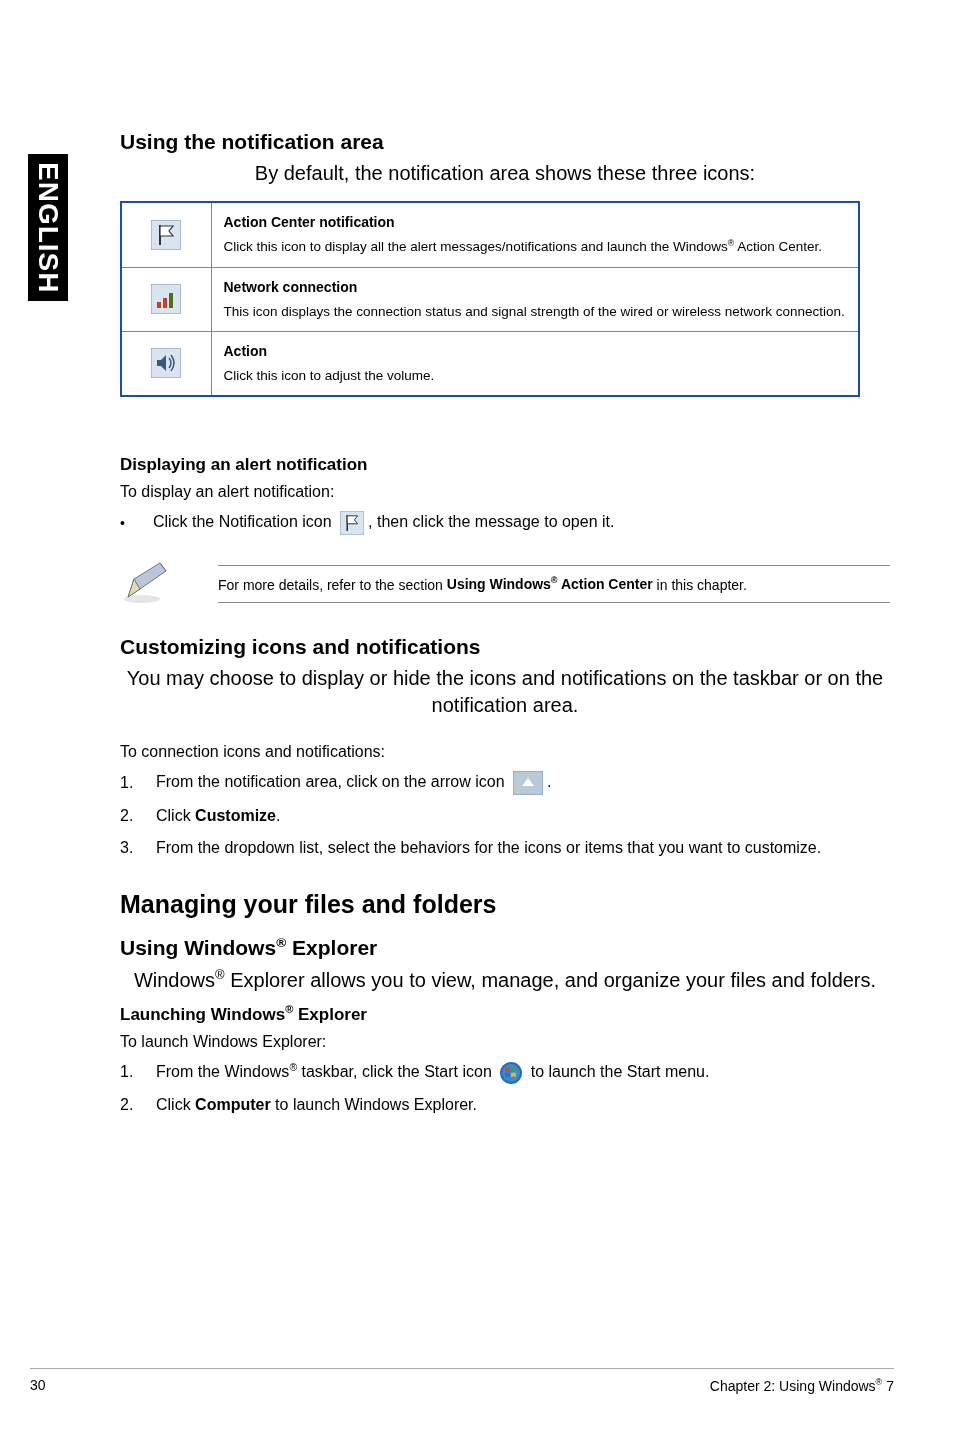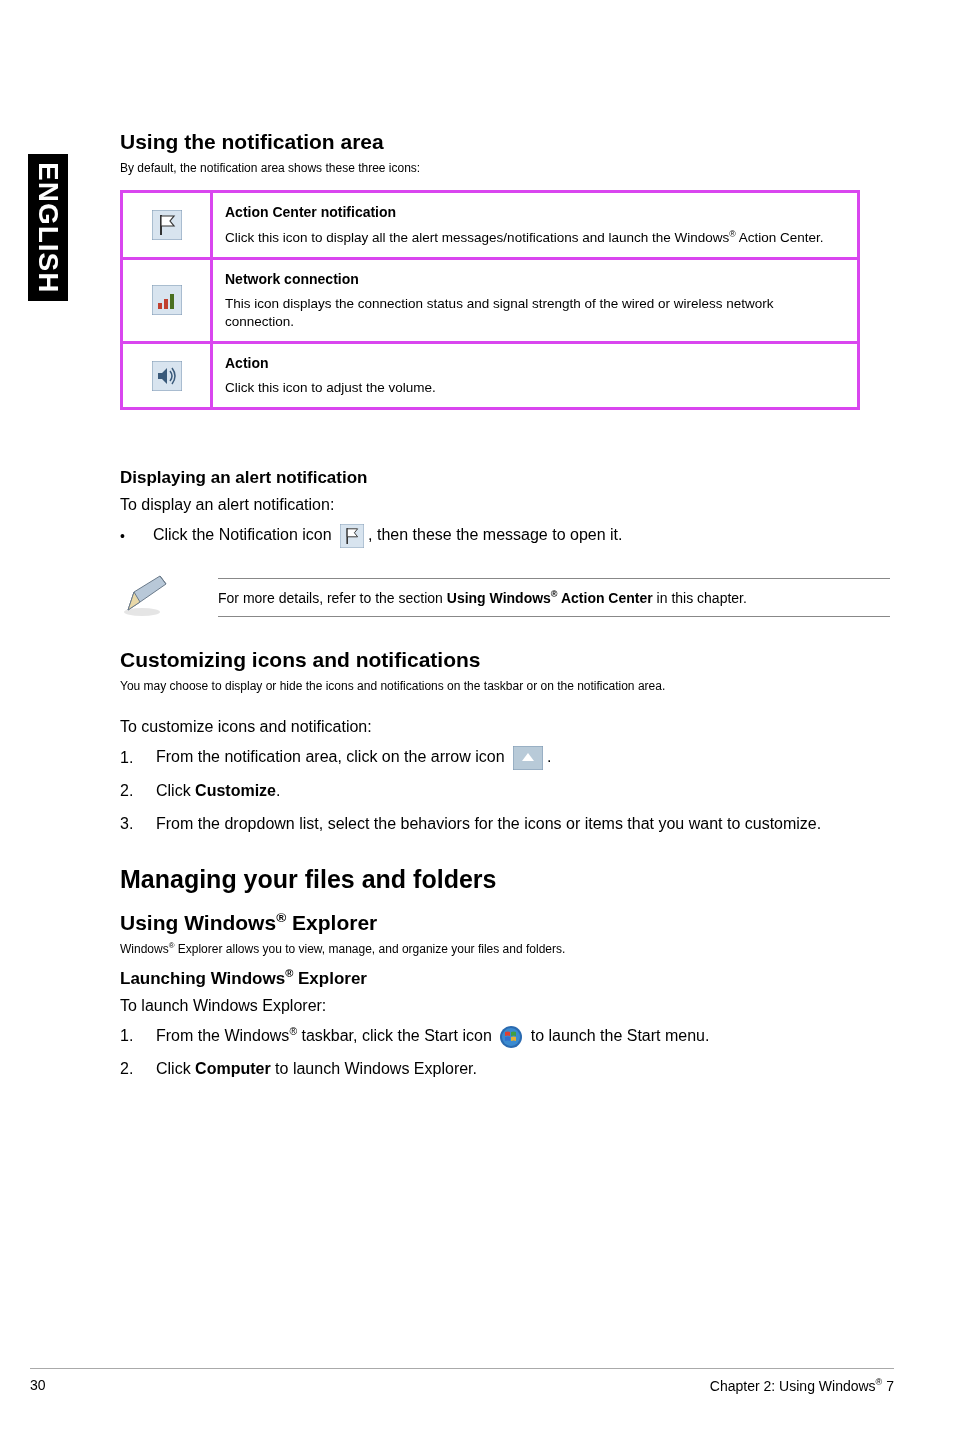--- a/index.html
+++ b/index.html
@@ -41,32 +41,33 @@
     font-weight: bold;
     margin-top: 28px;
     margin-bottom: 8px;
   }
   h4.boldline {
     font-size: 16px;
     font-weight: normal;
     margin-bottom: 10px;
   }
   p.body {
-    font-size: 12px;
+    font-size: 20px;
     line-height: 1.35;
     margin-bottom: 4px;
+    text-align: center;
   }
   .icon-table {
     border: 2px solid #1a4fa0;
     border-collapse: collapse;
     width: 740px;
     margin-top: 14px;
   }
   .icon-table td {
-    border: 3px solid #d946ef;
+    border: 1px solid #d946ef;
     padding: 10px 12px;
     vertical-align: middle;
     font-size: 13.5px;
     line-height: 1.35;
   }
   .icon-table td.icon-cell {
     width: 90px;
     text-align: center;
     padding: 16px 8px;
   }
@@ -213,42 +214,42 @@
   <div class="bullet-row">
     <span class="bullet-dot">•</span>
     <span>
       <span>Click the Notification icon </span>
       <span class="inline-icon-box">
         <svg width="24" height="24" viewBox="0 0 30 30">
           <rect x="0" y="0" width="30" height="30" fill="#d8e4ef" stroke="#7a95b0"></rect>
           <line x1="9" y1="5" x2="9" y2="25" stroke="#333" stroke-width="2"></line>
           <path d="M9 6 L22 6 L18 11 L22 16 L9 16 Z" fill="#fff" stroke="#333" stroke-width="1.2"></path>
         </svg>
-      </span><span>, then these the message to open it.</span>
+      </span><span>, then click the message to open it.</span>
     </span>
   </div>
 
   <div class="note-block">
     <span>
       <svg class="pencil-svg" viewBox="0 0 54 46">
         <ellipse cx="22" cy="40" rx="18" ry="4" fill="#ccc" opacity="0.5"></ellipse>
         <path d="M8 38 L14 20 L40 4 L46 12 L20 30 Z" fill="#b8c8d8" stroke="#6a7a8a" stroke-width="1"></path>
         <path d="M8 38 L14 20 L20 30 Z" fill="#e8d8a8" stroke="#6a7a8a" stroke-width="1"></path>
         <path d="M40 4 L46 12" stroke="#6a7a8a"></path>
       </svg>
     </span>
     <div class="note-text">
       <span>For more details, refer to the section </span><b><span>Using Windows</span><span class="sup">®</span><span> Action Center</span></b><span> in this chapter.</span>
     </div>
   </div>
 
   <h2 class="heading" style="margin-top:26px">Customizing icons and notifications</h2>
   <p class="body">You may choose to display or hide the icons and notifications on the taskbar or on the notification area.</p>
 
-  <h4 class="boldline" style="margin-top:24px">To customize icons and notification:</h4>
+  <h4 class="boldline" style="margin-top:24px">To connection icons and notifications:</h4>
 
   <ol class="numlist">
     <li>
       <span class="num">1.</span>
       <span>
         <span>From the notification area, click on the arrow icon </span>
         <span class="inline-icon-box">
           <svg width="30" height="24" viewBox="0 0 30 24">
             <rect x="0" y="0" width="30" height="24" fill="#b8cad8" stroke="#7a95b0"></rect>
             <path d="M15 7 L9 15 L21 15 Z" fill="#fff"></path>

